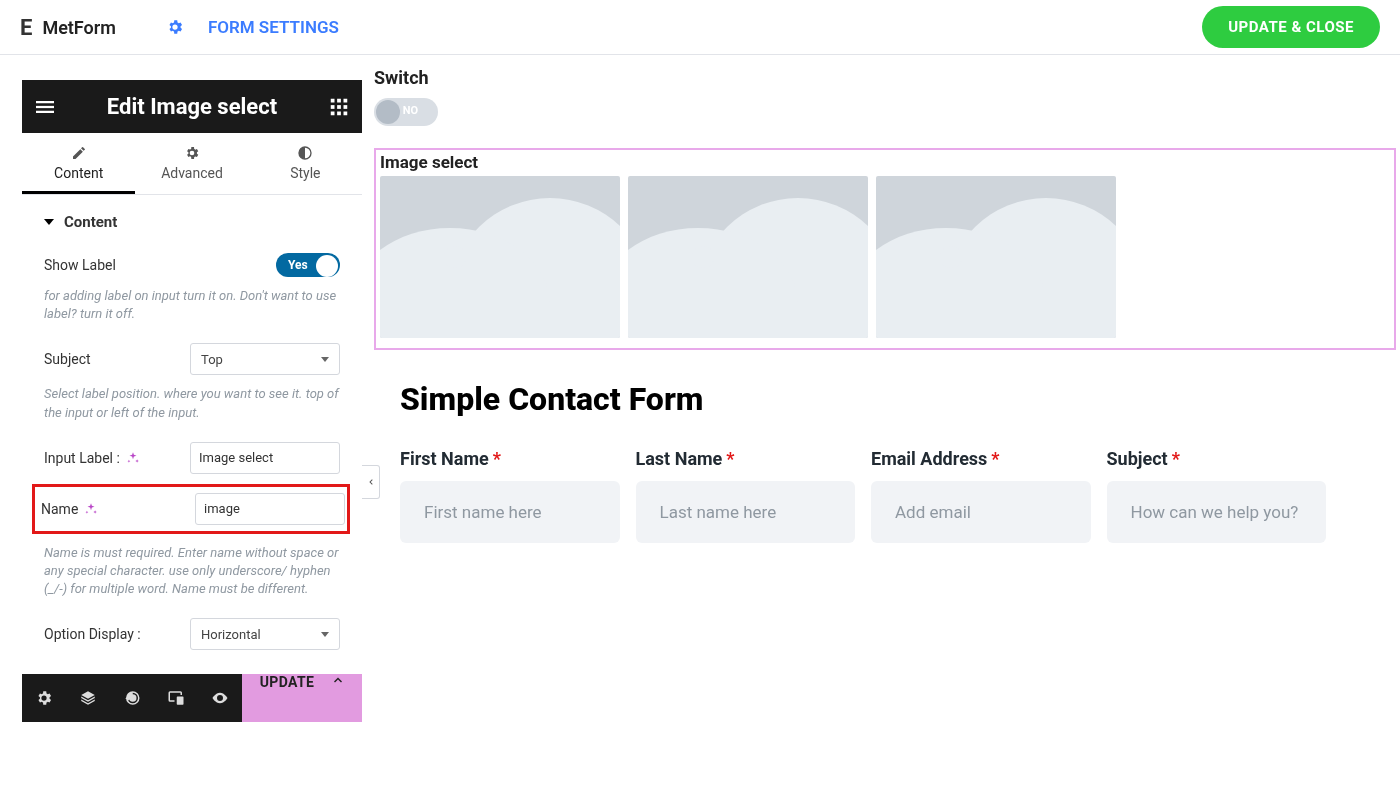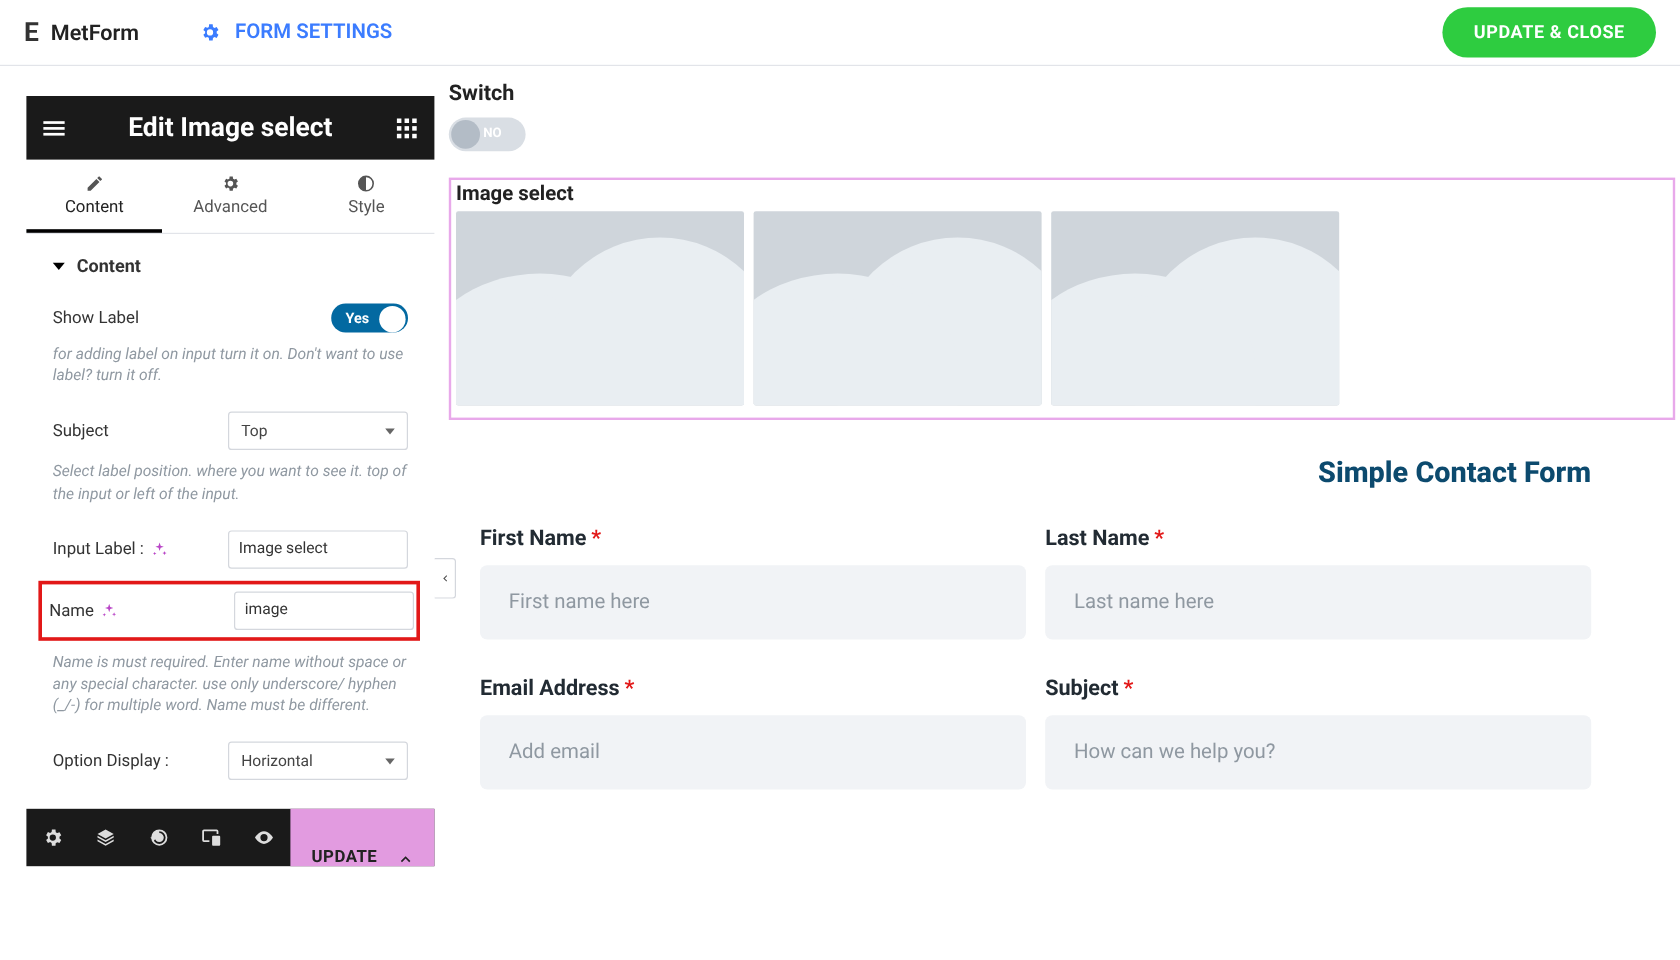--- a/index.html
+++ b/index.html
@@ -3,21 +3,21 @@
 <meta charset="utf-8">
 <style>
   * { box-sizing: border-box; margin: 0; padding: 0; font-family: -apple-system, BlinkMacSystemFont, "Segoe UI", Roboto, Arial, sans-serif; }
   body { background: #fff; color: #222; }
 
   
   .topbar { display: flex; align-items: center; height: 55px; border-bottom: 1px solid #e2e4e9; padding: 0 20px; }
   .topbar-left { display: flex; align-items: center; gap: 10px; }
   .e-logo { font-weight: 700; font-size: 22px; color: #333; }
   .brand { font-weight: 600; font-size: 18px; margin-right: 40px; }
-  .form-settings { display: flex; align-items: center; gap: 12px; color: #3b7cff; font-weight: 600; font-size: 17px; cursor: pointer; }
+  .form-settings { display: flex; align-items: center; gap: 24px; color: #3b7cff; font-weight: 600; font-size: 17px; cursor: pointer; }
   .gear-blue { width: 18px; height: 18px; fill: #3b7cff; }
   .update-close { margin-left: auto; background: #2ecc40; color: #fff; border: none; padding: 12px 26px; border-radius: 22px; font-size: 15px; font-weight: 700; letter-spacing: .5px; cursor: pointer; white-space: nowrap; }
 
   .workspace { display: flex; }
 
   
   .panel-wrap { width: 362px; padding: 25px 0 0 22px; position: relative; }
   .panel { width: 340px; background: #fff; }
 
   
@@ -51,43 +51,43 @@
 
   .sparkle { width: 14px; height: 14px; }
 
   .highlight-box { border: 3px solid #e21818; padding: 6px 2px 6px 6px; margin: 4px -10px 10px -12px; }
   .highlight-box .control-row { margin-bottom: 0; }
 
   
   .panel-footer { display: flex; align-items: center; height: 48px; background: #1a1a1a; }
   .foot-icon { flex: 0 0 44px; height: 100%; display: flex; align-items: center; justify-content: center; cursor: pointer; }
   .foot-icon svg { width: 18px; height: 18px; fill: #ddd; }
-  .update-btn { display: flex; align-items: flex-end; justify-content: center; gap: 18px; flex: 1; background: #e29be0; color: #222; font-weight: 700; font-size: 14px; height: 100%; cursor: pointer; letter-spacing: .4px; }
+  .update-btn { display: flex; align-items: flex-start; justify-content: center; gap: 18px; flex: 1; background: #e29be0; color: #222; font-weight: 700; font-size: 14px; height: 100%; cursor: pointer; letter-spacing: .4px; }
 
   
   .collapse-tab { position: absolute; left: 362px; top: 410px; width: 18px; height: 34px; border: 1px solid #d4d7dd; border-left: none; background: #fff; display: flex; align-items: center; justify-content: center; color: #555; font-size: 12px; cursor: pointer; border-radius: 0 3px 3px 0; }
 
   
   .canvas { flex: 1; padding: 12px 0 40px 12px; overflow: hidden; }
   .switch-label { font-size: 18px; font-weight: 700; margin-bottom: 10px; }
   .switch-off { width: 64px; height: 28px; background: #d9dee4; border-radius: 14px; position: relative; cursor: pointer; }
   .switch-off .no { position: absolute; right: 20px; top: 6px; font-size: 11px; font-weight: 700; color: #fff; }
   .switch-off .knob { position: absolute; left: 2px; top: 2px; width: 24px; height: 24px; border-radius: 50%; background: #b3bcc6; }
 
   .image-select-block { margin-top: 22px; border: 2px solid #e8a9ea; padding: 2px 8px 10px 4px; max-width: 1022px; }
   .image-select-title { font-weight: 700; font-size: 17px; margin-bottom: 4px; }
   .img-row { display: flex; gap: 8px; }
   .img-ph { width: 240px; height: 162px; background: #cfd5db; position: relative; overflow: hidden; border-radius: 2px; cursor: pointer; }
   .mtn1 { position: absolute; bottom: 0; left: -30px; width: 200px; height: 110px; background: #e9eef2; border-radius: 50% 50% 0 0 / 70% 70% 0 0; }
   .mtn2 { position: absolute; bottom: 0; right: -30px; width: 200px; height: 140px; background: #e9eef2; border-radius: 50% 50% 0 0 / 70% 70% 0 0; }
   .sun { position: absolute; width: 22px; height: 22px; background: #e9eef2; border-radius: 50%; top: 70px; left: 64px; }
 
   .form-preview { max-width: 980px; padding: 30px 28px 0 26px; }
-  .form-title { font-size: 24px; font-weight: 800; margin-bottom: 30px; color: #0c4a6e; text-align: right; }
-  .form-grid { display: grid; grid-template-columns: 1fr 1fr; gap: 30px 16px; }
+  .form-title { font-size: 32px; font-weight: 800; margin-bottom: 30px; color: #000000; }
+  .form-grid { display: grid; grid-template-columns: 1fr 1fr 1fr 1fr; gap: 30px 16px; }
   .field-label { font-size: 18px; font-weight: 700; margin-bottom: 12px; display: flex; gap: 4px; color: #222b33; }
   .req { color: #e21818; }
   .field-input { width: 100%; height: 62px; border: none; background: #f1f3f6; border-radius: 6px; padding: 0 24px; font-size: 17px; color: #222; outline: none; }
   .field-input::placeholder { color: #8f98a1; }
 </style>
 </head>
 <body>
 
 <div class="topbar">
   <div class="topbar-left">

